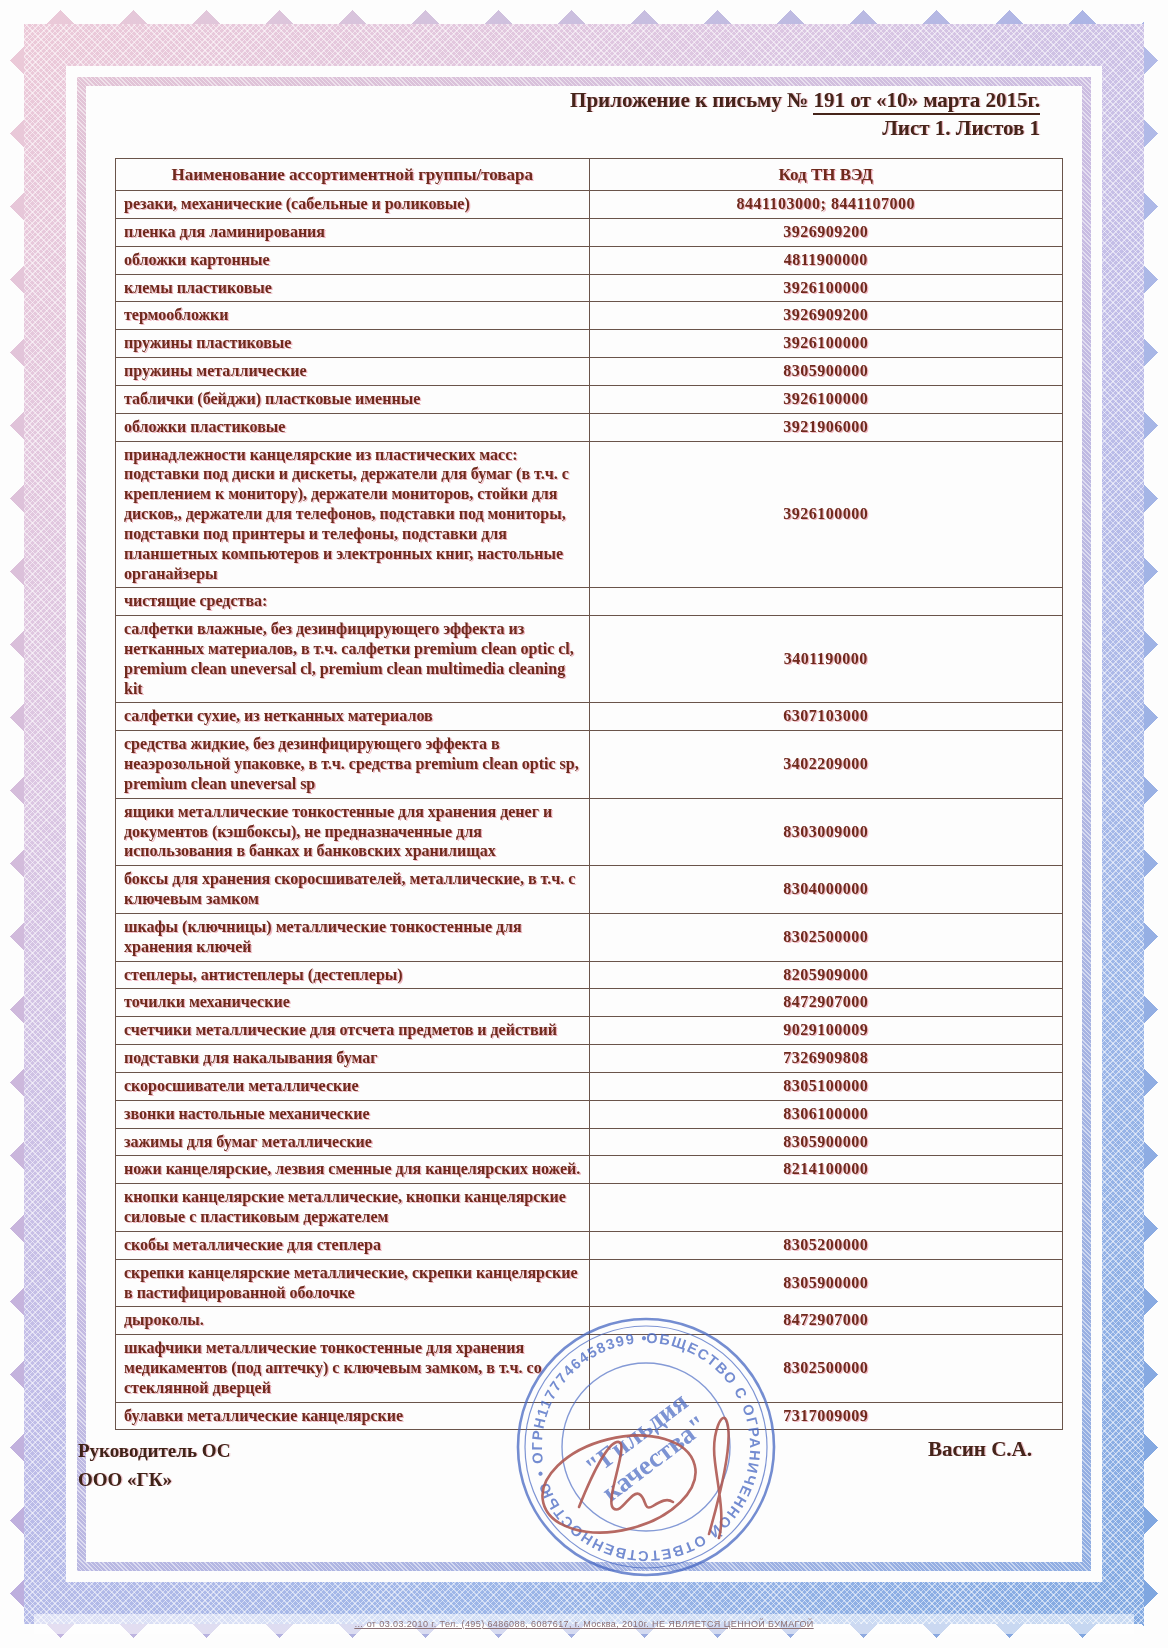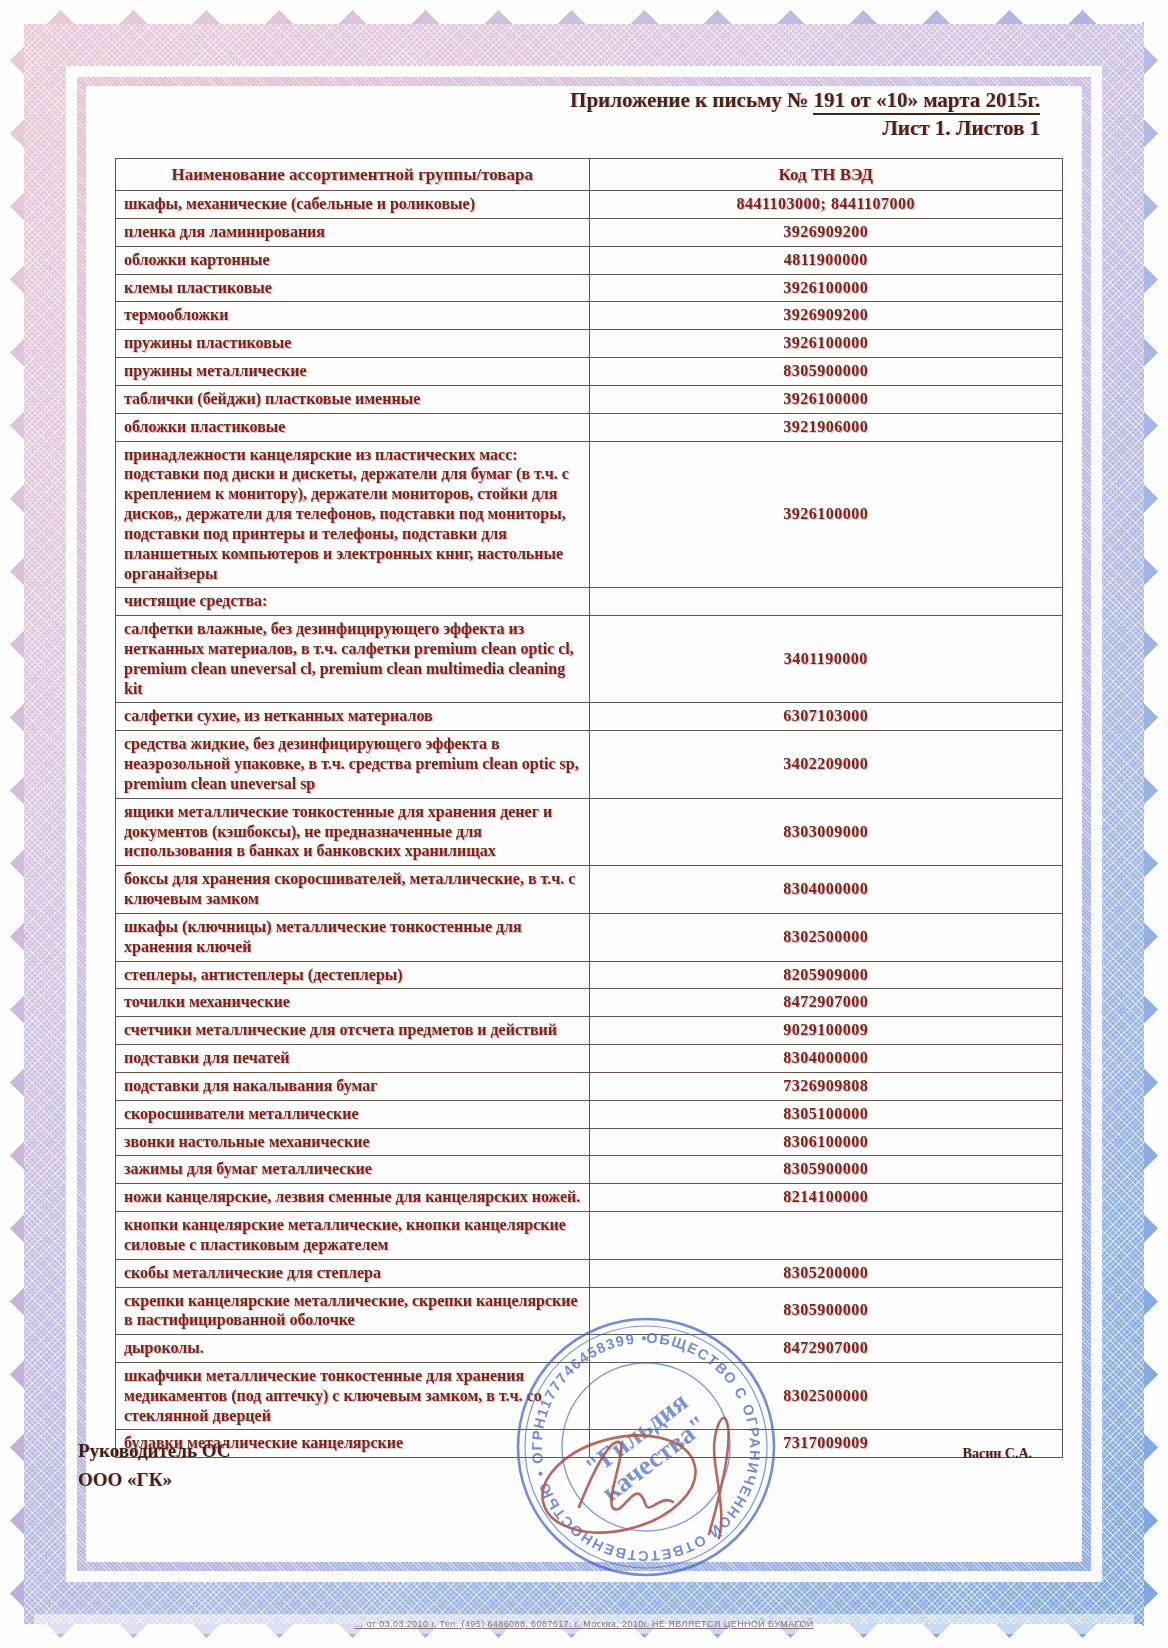--- a/index.html
+++ b/index.html
@@ -55,21 +55,21 @@
     border-collapse:collapse;table-layout:fixed;}
   table.main th,table.main td{border:1.4px solid #6a544a;
     font-weight:bold;font-size:16px;line-height:1.24;
     padding:3px 8px 4px 8px;vertical-align:middle;}
   table.main th{font-size:17px;text-align:center;padding:5px 6px;}
   td.c-name{width:662px;text-align:left;}
   td.c-code{width:286px;text-align:center;font-size:16.5px;letter-spacing:.5px;}
 
   .footer-left{position:absolute;left:-8px;bottom:68px;font-size:19px;font-weight:bold;
     color:#3f2318;line-height:1.5;text-shadow:1.2px .4px .4px rgba(210,100,120,.4);}
-  .footer-right{position:absolute;right:50px;bottom:100px;font-size:14px;font-weight:bold;
+  .footer-right{position:absolute;right:50px;bottom:100px;font-size:21px;font-weight:bold;
     color:#45241a;text-shadow:1.2px .4px .4px rgba(210,100,120,.4);}
 
   .stamp-wrap{position:absolute;left:415px;top:1216px;width:290px;height:290px;opacity:.88;}
 
   .fine-print{position:absolute;left:34px;right:34px;bottom:14px;height:20px;
     background:rgba(255,255,255,.55);display:flex;align-items:center;justify-content:center;
     font-family:"Liberation Sans","DejaVu Sans",sans-serif;
     font-size:9px;color:#8a6f74;letter-spacing:.4px;white-space:nowrap;overflow:hidden;text-decoration:underline;}
 </style>
 </head>
@@ -95,21 +95,21 @@
 
     <table class="main ink">
       <thead>
         <tr>
           <th class="c-name">Наименование ассортиментной группы/товара</th>
           <th class="c-code">Код ТН ВЭД</th>
         </tr>
       </thead>
       <tbody>
           <tr>
-            <td class="c-name">шкафы, механические (сабельные и роликовые)</td>
+            <td class="c-name">резаки, механические (сабельные и роликовые)</td>
             <td class="c-code">8441103000; 8441107000</td>
           </tr>
           <tr>
             <td class="c-name">пленка для ламинирования</td>
             <td class="c-code">3926909200</td>
           </tr>
           <tr>
             <td class="c-name">обложки картонные</td>
             <td class="c-code">4811900000</td>
           </tr>
@@ -173,24 +173,20 @@
             <td class="c-name">степлеры,  антистеплеры (дестеплеры)</td>
             <td class="c-code">8205909000</td>
           </tr>
           <tr>
             <td class="c-name">точилки механические</td>
             <td class="c-code">8472907000</td>
           </tr>
           <tr>
             <td class="c-name">счетчики металлические для отсчета предметов и действий</td>
             <td class="c-code">9029100009</td>
-          </tr>
-          <tr>
-            <td class="c-name">подставки для печатей</td>
-            <td class="c-code">8304000000</td>
           </tr>
           <tr>
             <td class="c-name">подставки для накалывания бумаг</td>
             <td class="c-code">7326909808</td>
           </tr>
           <tr>
             <td class="c-name">скоросшиватели металлические</td>
             <td class="c-code">8305100000</td>
           </tr>
           <tr>

